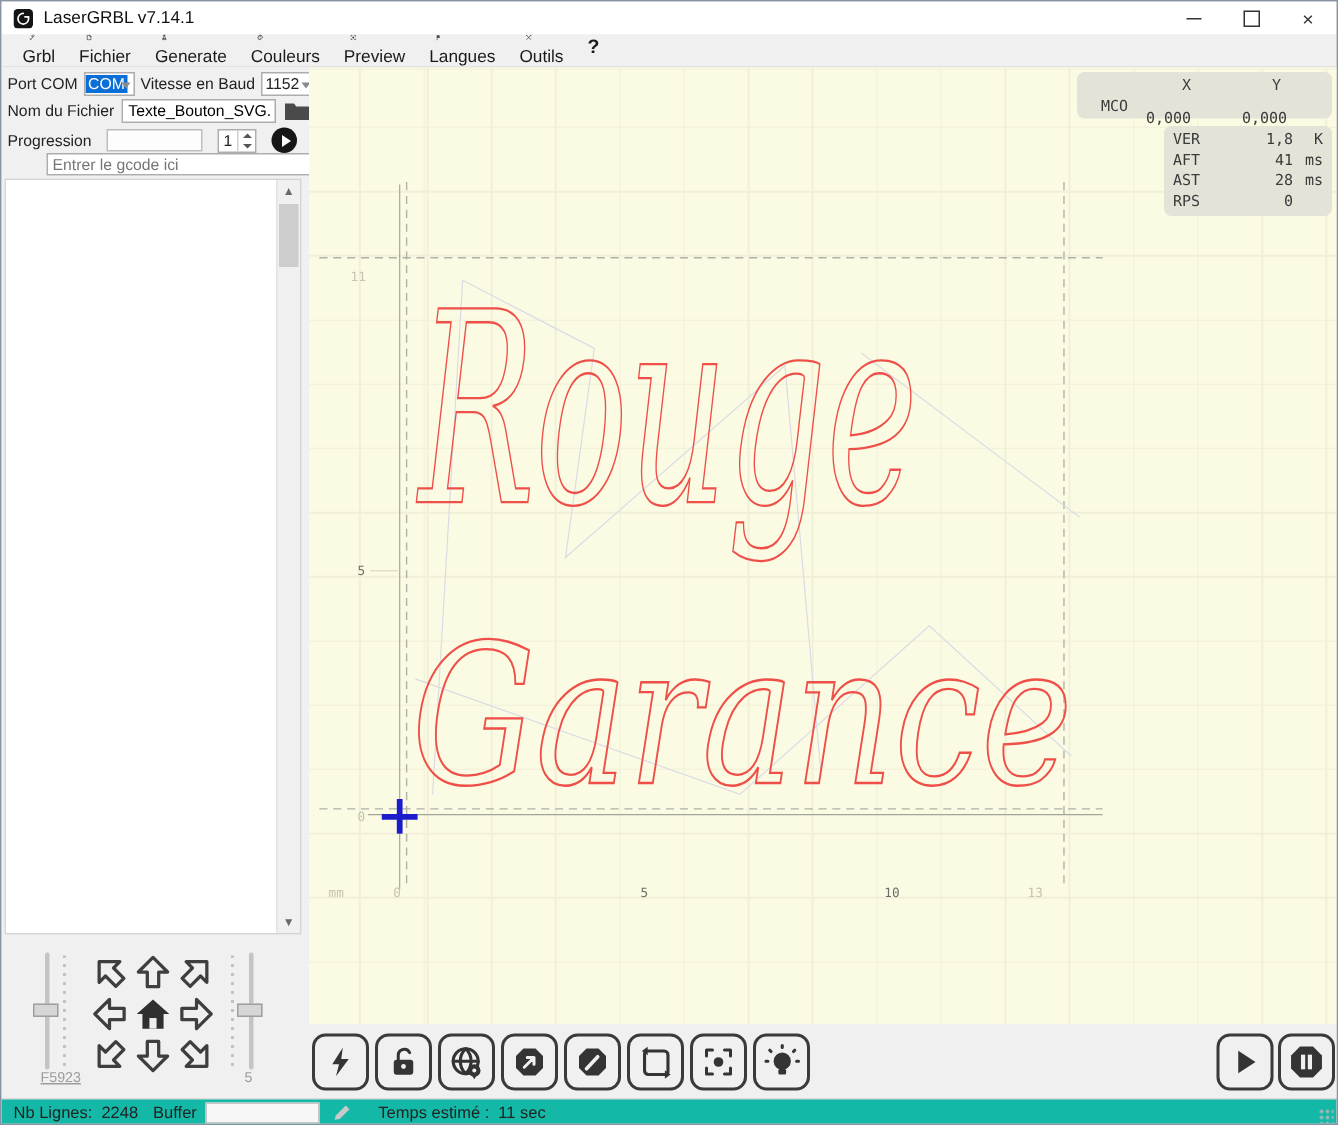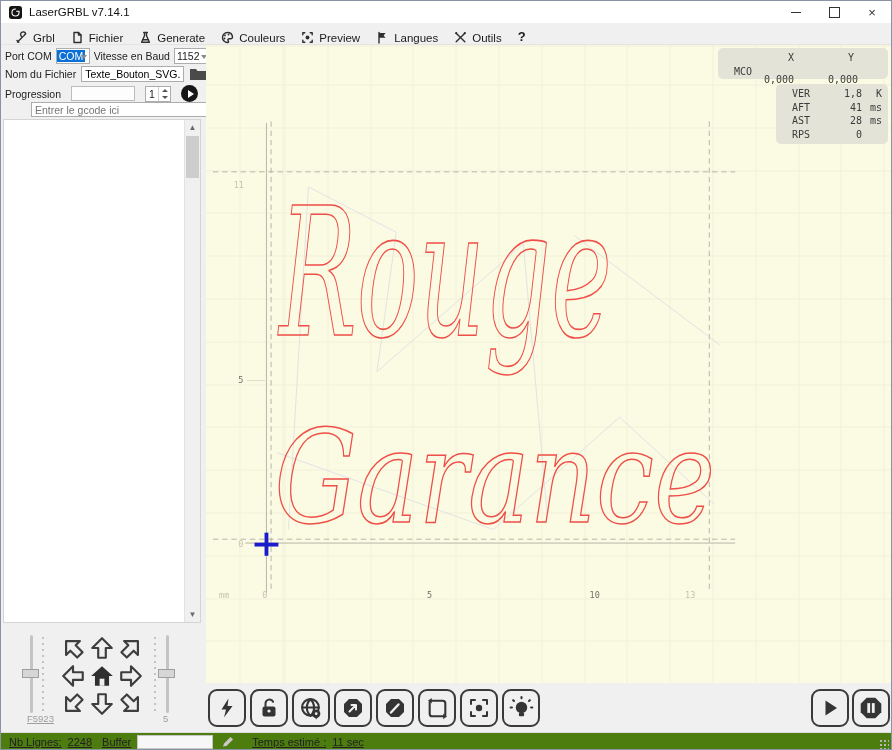--- a/index.html
+++ b/index.html
@@ -7,21 +7,21 @@
   
   #titlebar{position:absolute;left:0;top:0;width:100%;height:22px;background:#ffffff;display:flex;align-items:center;}
   #app-icon{width:13px;height:13px;margin:0 7px 0 8px;}
   #title-text{font-size:11.5px;color:#111;}
   #win-controls{position:absolute;right:0;top:0;height:22px;display:flex;}
   .win-btn{width:38px;height:22px;display:flex;align-items:center;justify-content:center;font-size:13px;color:#333;}
   .max-box{width:9px;height:9px;border:1px solid #333;display:inline-block;}
   .min-bar{display:inline-block;width:10px;border-top:1px solid #333;}
   
   #menubar{position:absolute;left:0;top:22px;width:100%;height:22px;background:#f0f0f0;border-bottom:1px solid #e3e3e1;display:flex;align-items:center;padding-left:6px;box-sizing:border-box;}
-  .menu-item{display:flex;align-items:flex-end;gap:5px;padding:12px 8px;height:100%;font-size:11.5px;color:#1a1a1a;cursor:default;}
+  .menu-item{display:flex;align-items:flex-start;gap:5px;padding:12px 8px;height:100%;font-size:11.5px;color:#1a1a1a;cursor:default;flex-direction:column;}
   .menu-item svg{display:block;}
   .mi{stroke:#2e2e2e;fill:none;stroke-width:1.4;stroke-linecap:round;stroke-linejoin:round;}
   
   #leftpanel{position:absolute;left:0;top:44px;width:205px;height:687px;background:#f0f0f0;}
   .lp-row{position:absolute;left:0;display:flex;align-items:center;font-size:10.5px;color:#222;}
   .lbl{white-space:nowrap;text-align:center;}
   .combo{position:relative;background:#fff;border:1px solid #adadad;height:16px;display:flex;align-items:center;box-sizing:border-box;overflow:hidden;}
   .combo .val{padding:0 2px;font-size:10.5px;white-space:nowrap;}
   .combo .sel{background:#0a6fd6;color:#fff;}
   .combo .caret{position:absolute;right:2px;top:6px;width:0;height:0;border-left:3.5px solid transparent;border-right:3.5px solid transparent;border-top:4px solid #8a8a8a;}
@@ -49,32 +49,32 @@
   #canvas{position:absolute;left:205px;top:44px;width:687px;height:638px;background:
     repeating-linear-gradient(to right,#f1efd8 0 1px,transparent 1px 42.8px),
     repeating-linear-gradient(to bottom,#f1efd8 0 1px,transparent 1px 42.8px),
     #fbfae2;
     background-position:78.5px 0,0 39.5px;}
   #canvas svg{position:absolute;left:0;top:0;}
   .panel{position:absolute;background:#e4e3d8;border-radius:5px;font-family:"DejaVu Sans Mono",monospace;font-size:10px;color:#3b3b3b;z-index:5;}
   #pos-panel{left:512px;top:3px;width:170px;height:31px;display:grid;grid-template-columns:46px 64px 56px;grid-template-rows:14px 14px;align-items:center;padding-top:2px;box-sizing:border-box;}
   #pos-panel .c{text-align:left;padding-right:6px;margin-top:16px;}
   #pos-panel .h{text-align:center;padding-right:10px;}
-  #stats-panel{left:570px;top:39px;width:112px;height:60px;padding:3px 6px 0 16px;box-sizing:border-box;}
+  #stats-panel{left:570px;top:39px;width:112px;height:60px;padding:3px 6px 0 6px;box-sizing:border-box;}
   .stat-row{display:flex;height:13.5px;align-items:center;}
   .stat-row .sl{width:30px;}
   .stat-row .sv{flex:1;text-align:right;}
   .stat-row .su{width:20px;text-align:right;}
   
   #toolbar{position:absolute;left:205px;top:682px;width:687px;height:49px;background:#f0f0f0;}
   .tool-btn{position:absolute;top:6px;width:38px;height:38px;border:2.4px solid #3a3a3a;border-radius:9px;background:#f0f0f0;display:flex;align-items:center;justify-content:center;box-sizing:border-box;}
   .ti{fill:#343434;}
   .tis{stroke:#343434;fill:none;stroke-width:2;stroke-linecap:round;stroke-linejoin:round;}
   
-  #statusbar{position:absolute;left:0;top:731px;width:100%;height:19px;background:#4d7c0f;border-top:1px solid #dcdcdc;display:flex;align-items:center;font-size:11px;color:#222;box-sizing:border-box;text-decoration:underline;}
+  #statusbar{position:absolute;left:0;top:731px;width:100%;height:19px;background:#14b8a6;border-top:1px solid #dcdcdc;display:flex;align-items:center;font-size:11px;color:#222;box-sizing:border-box;}
   #status-left{display:flex;align-items:center;gap:6px;padding-left:8px;}
   #buffer-bar{width:76px;height:14px;background:#f7f7f7;border:1px solid #c6c6c6;box-sizing:border-box;}
   #status-right{position:absolute;right:16px;display:flex;align-items:center;gap:17px;}
   #grip{position:absolute;right:2px;bottom:2px;width:10px;height:10px;background-image:radial-gradient(#b5b5b5 1px,transparent 1.2px);background-size:4px 4px;}
 </style>
 </head>
 <body>
 
 <div id="stage">
 

